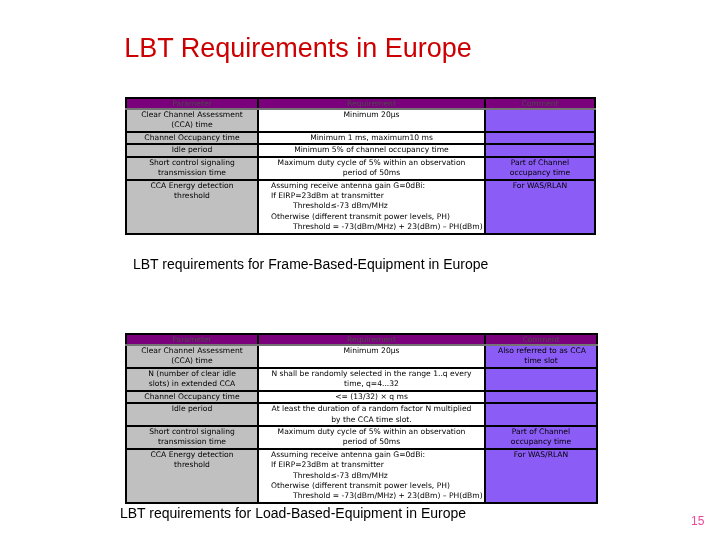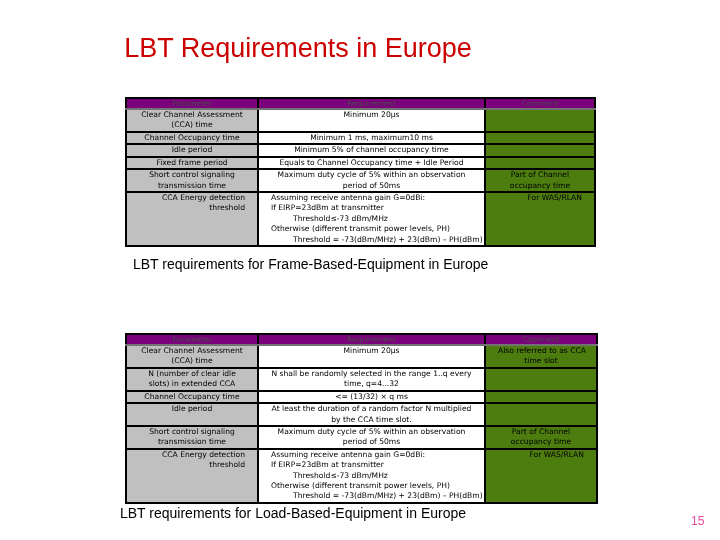--- a/index.html
+++ b/index.html
@@ -23,22 +23,22 @@
       border: 2px solid #000;
     }
     table.lbt th {
       background: #7b007b; color: #4a4a4a; font-weight: normal; height: 9px; padding: 0;
       border-left: 2px solid #000; border-bottom: 2px solid #737373; line-height: 9px;
     }
     table.lbt td { padding: 0 12px; vertical-align: top; text-align: center; border-bottom: 2px solid #000; border-left: 2px solid #000; }
     table.lbt td.param { background: #c0c0c0; }
     table.lbt td.req { background: #fff; }
     table.lbt td.req.left { text-align: left; }
-    table.lbt td.comm { background: #4d7c0f; }
-    table.lbt tr:last-child td { border-bottom: none; text-align: right; }
+    table.lbt td.comm { background: #8b5cf6; }
+    table.lbt tr:last-child td { border-bottom: none; }
     .ind { padding-left: 22px; display: block; }
     .t1 { left: 125px; top: 97px; width: 469px; }
     .t2 { left: 125px; top: 333px; width: 471px; }
     .line { display: block; white-space: nowrap; }
   </style>
 </head>
 <body>
 
 <div class="title">LBT Requirements in Europe</div>
 
@@ -77,29 +77,20 @@
     <td class="param" style="border-left:none">
           <span class="line">Idle period</span>
         </td>
     <td class="req">
           <span class="line">Minimum 5% of channel occupancy time</span>
         </td>
     <td class="comm"></td>
   </tr>
   <tr>
     <td class="param" style="border-left:none">
-          <span class="line">Fixed frame period</span>
-        </td>
-    <td class="req">
-          <span class="line">Equals to Channel Occupancy time + Idle Period</span>
-        </td>
-    <td class="comm"></td>
-  </tr>
-  <tr>
-    <td class="param" style="border-left:none">
       <span class="line">Short control signaling</span>
       <span class="line">transmission time</span>
     </td>
     <td class="req">
       <span class="line">Maximum duty cycle of 5% within an observation</span>
       <span class="line">period of 50ms</span>
     </td>
     <td class="comm">
       <span class="line">Part of Channel</span>
       <span class="line">occupancy time</span>

